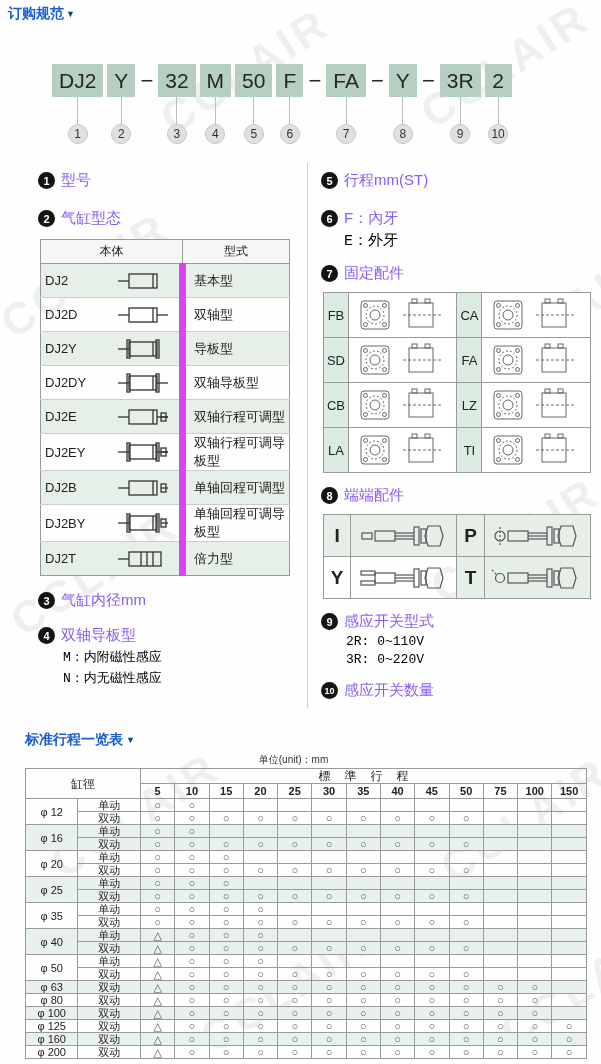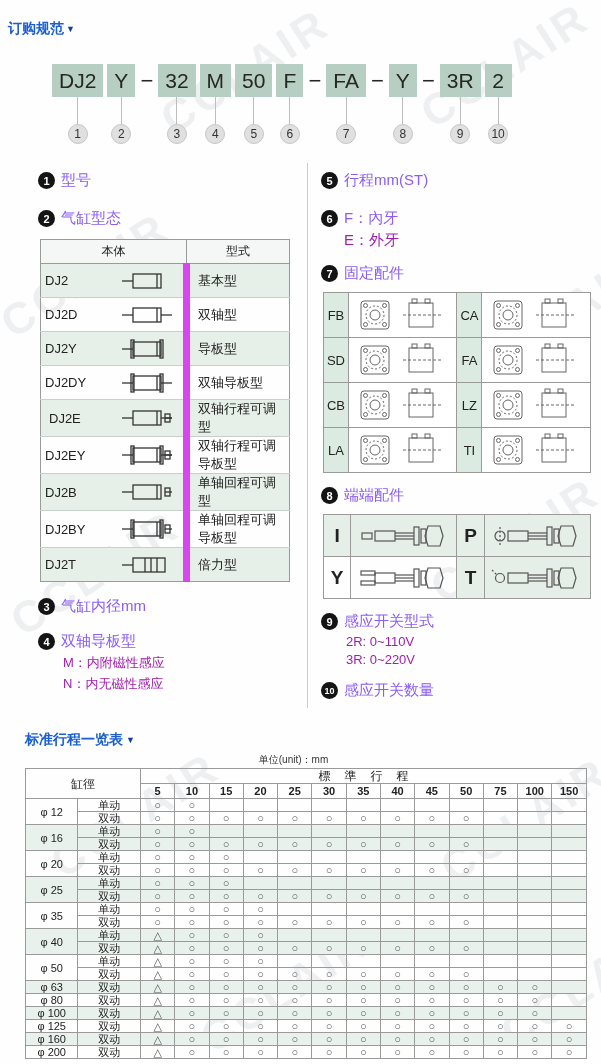--- a/index.html
+++ b/index.html
@@ -2,40 +2,40 @@
 <html><head>
 <meta charset="utf-8">
 <style>
   html,body{margin:0;padding:0;background:#fff;}
   .page{position:relative;width:601px;height:1064px;background:#fefefe;overflow:hidden;
         font-family:"Liberation Sans","DejaVu Sans",sans-serif;color:#222;}
   
   .wm{position:absolute;color:rgba(125,135,145,0.12);font-weight:bold;font-size:44px;
       letter-spacing:4px;transform:rotate(-33deg);white-space:nowrap;pointer-events:none;}
   
-  .doc-title{position:absolute;top:20px;left:8px;font-size:14px;font-weight:bold;color:#1a5ed1;cursor:pointer;}
+  .doc-title{position:absolute;top:5px;left:8px;font-size:14px;font-weight:bold;color:#1a5ed1;cursor:pointer;}
   .doc-title .arr{font-size:9px;color:#123f9e;margin-left:2px;vertical-align:1px;}
   
   .code-row{position:absolute;top:64px;left:50px;display:flex;align-items:flex-start;}
   .code-seg{display:flex;flex-direction:column;align-items:center;margin:0 2px;}
   .code-box{background:#b7cec2;color:#262626;font-size:21px;height:33px;display:flex;
             align-items:center;justify-content:center;padding:0 7px;min-width:16px;}
   .code-dash{font-size:22px;height:33px;display:flex;align-items:center;margin:0 3px;color:#262626;}
   .code-line{width:1px;height:27px;background:#bdbdbd;}
   .code-num{width:20px;height:20px;border-radius:50%;background:#e0e0e0;border:1px solid #c6c6c6;
             color:#333;font-size:12px;display:flex;align-items:center;justify-content:center;box-sizing:border-box;}
   
   .columns{position:absolute;top:163px;left:0;width:601px;display:flex;}
   .col-left{flex:0 0 307px;box-sizing:border-box;padding:0 12px 0 38px;}
   .col-right{flex:1;border-left:1px solid #ccc;box-sizing:border-box;padding:0 10px 0 13px;min-height:545px;}
   .sec{display:flex;align-items:center;}
   .bullet{flex:0 0 auto;width:17px;height:17px;border-radius:50%;background:#141414;color:#fff;
           font-size:11px;font-weight:bold;display:flex;align-items:center;justify-content:center;margin-right:6px;}
   .sec-label{font-size:15px;color:#8b5cf6;}
-  .sub{font-size:13px;color:#a21caf;margin:3px 0 0 25px;}
+  .sub{font-size:13px;color:#000000;margin:3px 0 0 25px;font-family:Liberation Mono, monospace;}
   
   .type-table{border-collapse:collapse;margin:11px 0 0 2px;width:250px;border:1px solid #9a9a9a;}
   .type-table th{font-size:12px;font-weight:normal;border-bottom:1px solid #9a9a9a;padding:3px 2px;background:#f4f7f5;}
   .type-table td{height:33px;font-size:13px;padding:0 4px;border-top:1px solid #c6cfc9;}
   .type-table td.type-name{border-left:7px solid #d946ef;font-size:13px;padding-left:8px;}
   .type-table tr.tint{background:#e7efe9;}
   .type-table td.icon-cell{text-align:center;}
   
   .acc-table,.end-table{border-collapse:collapse;margin:9px 0 0 2px;border:1px solid #9a9a9a;}
   .acc-table th{width:25px;background:#dcebe2;font-size:13px;font-weight:normal;border:1px solid #9a9a9a;}
@@ -201,21 +201,21 @@
                     <line x1="2" y1="11" x2="13" y2="11"></line>
                     <line x1="41" y1="11" x2="52" y2="11"></line>
                     <line x1="37" y1="4" x2="37" y2="18"></line>
                     <rect x="11" y="2" width="3" height="18"></rect>
                     <rect x="40" y="2" width="3" height="18"></rect>
                   </g>
                 </svg></td>
               <td class="type-name">双轴导板型</td>
             </tr>
             <tr class="tint">
-              <td style="width: 58px; padding-left: 8px;">DJ2E</td>
+              <td style="width: 58px;">DJ2E</td>
               <td class="icon-cell" style="width: 64px;"><svg xmlns="http://www.w3.org/2000/svg" width="54" height="22" viewBox="0 0 54 22">
                   <g stroke="#333" stroke-width="1.3" fill="none">
                     <rect x="13" y="4" width="28" height="14"></rect>
                     <line x1="2" y1="11" x2="13" y2="11"></line>
                     <line x1="41" y1="11" x2="52" y2="11"></line>
                     <line x1="37" y1="4" x2="37" y2="18"></line>
                     <rect x="45" y="7" width="5" height="8"></rect>
                     <line x1="45" y1="11" x2="52" y2="11"></line>
                   </g>
                 </svg></td>

